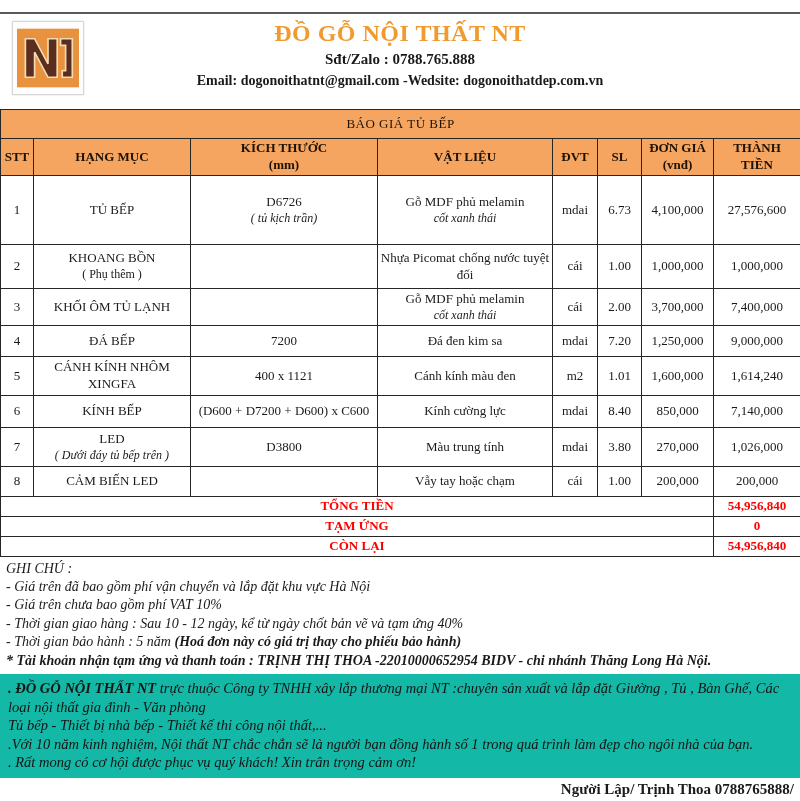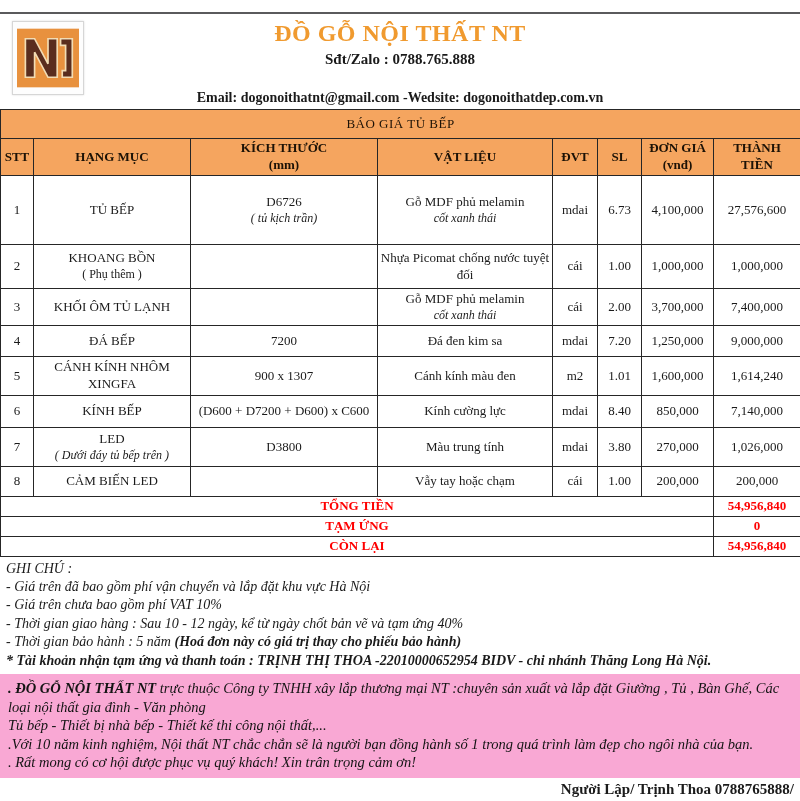--- a/index.html
+++ b/index.html
@@ -6,21 +6,21 @@
   body{width:800px;font-family:"Liberation Serif","DejaVu Serif",serif;color:#1a1a1a;}
   .page{width:800px;}
   .toprule{height:2px;background:#5a5a5c;margin-top:12px;}
 
   
   .hdr{position:relative;height:90px;padding-top:5px;text-align:center;}
   .logo-box{position:absolute;left:12px;top:7px;width:70px;height:72px;background:#fdfdfd;
             border:1px solid #d6d6d6;box-shadow:0 0 2px #ddd;display:flex;align-items:center;justify-content:center;}
   .company{font-size:24px;font-weight:bold;color:#F09A2F;letter-spacing:.5px;line-height:28px;}
   .addr,.phone{font-size:15px;font-weight:bold;line-height:21px;margin-top:2px;}
-  .email{font-size:14px;font-weight:bold;line-height:20px;margin-top:18px;}
+  .email{font-size:14px;font-weight:bold;line-height:20px;margin-top:1px;}
 
   
   table.quote{width:800px;border-collapse:collapse;table-layout:fixed;}
   table.quote td,table.quote th{border:1px solid #262626;font-size:13px;text-align:center;
       vertical-align:middle;padding:1px 2px;line-height:1.3;overflow:hidden;}
   .banner{background:#F5A55F;font-weight:normal;font-size:17px;height:26px;letter-spacing:.5px;color:#1c1206;}
   tr.headrow th{background:#F5A55F;font-weight:bold;height:34px;color:#1c1206;}
   tbody#items tr:nth-child(1){height:69px;}
   tbody#items tr:nth-child(2){height:44px;}
   tbody#items tr:nth-child(3){height:37px;}
@@ -37,21 +37,21 @@
   td.tlabel{text-align:left;padding-left:4px;color:#FE0000;font-weight:bold;font-size:14px;}
   td.tvalue{color:#FE0000;font-weight:bold;font-size:13.5px;}
 
   
   .notes{padding:3px 0 4px 6px;font-style:italic;font-size:14px;}
   .nhead{line-height:18px;}
   .nline{line-height:18.5px;}
   .b{font-weight:bold;}
 
   
-  .ofooter{background:#f9a8d4;padding:5px 10px 6px 8px;font-style:italic;font-size:14.5px;color:#141414;}
+  .ofooter{background:#14b8a6;padding:5px 10px 6px 8px;font-style:italic;font-size:14.5px;color:#141414;}
   .fline{line-height:18.5px;}
 
   .sig{height:22px;line-height:22px;text-align:right;font-weight:bold;font-size:15px;padding-right:6px;}
 </style>
 </head>
 <body>
 
 <div class="page">
 
   <div class="toprule"></div>
@@ -223,21 +223,21 @@
           </td>
         </tr>
         <tr>
           <td>
             <div>5</div>
           </td>
           <td>
             <div>CÁNH KÍNH NHÔM XINGFA</div>
           </td>
           <td>
-            <div>900 x 1307</div>
+            <div>400 x 1121</div>
           </td>
           <td>
             <div>Cánh kính màu đen</div>
           </td>
           <td>
             <div>m2</div>
           </td>
           <td class="num">
             <div>1.01</div>
           </td>

